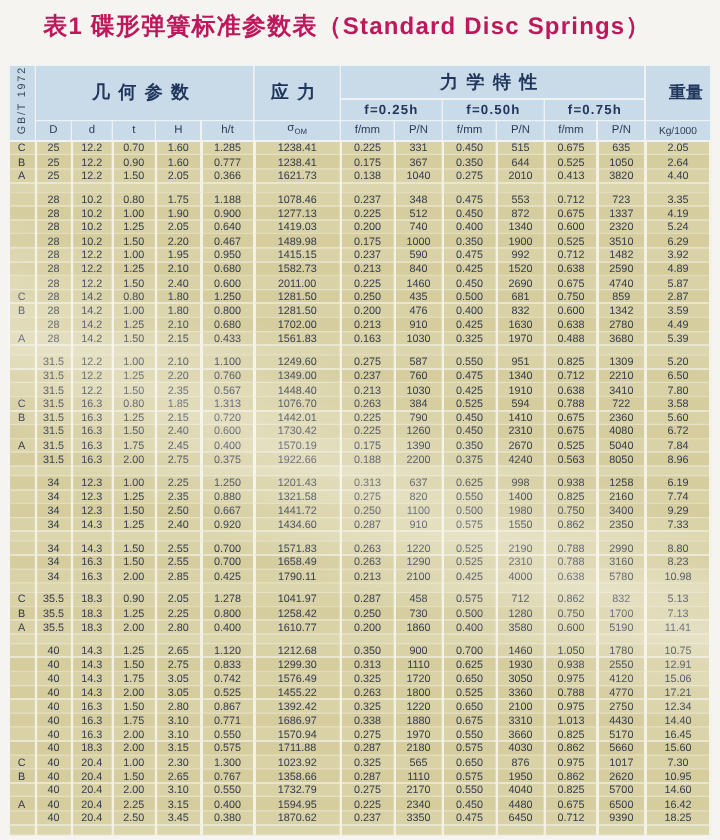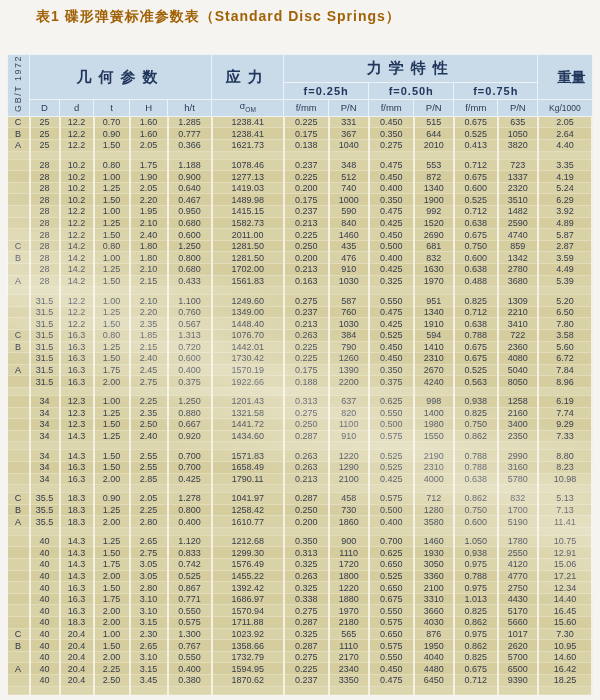--- a/index.html
+++ b/index.html
@@ -3,21 +3,21 @@
 <meta charset="utf-8">
 <style>
   html,body { margin:0; padding:0; background:#e8e7e3; }
   .page {
     position:relative; width:600px; height:700px; overflow:hidden;
     background:#f5f4f0;
     font-family:"Liberation Sans","DejaVu Sans",sans-serif;
   }
   .title {
     position:absolute; left:36px; top:8px; margin:0;
-    font-size:14px; font-weight:bold; color:#a16207; letter-spacing:1px;
+    font-size:20px; font-weight:bold; color:#be185d; letter-spacing:1px;
     white-space:nowrap;
   }
   .tablewrap { position:absolute; left:7px; top:54px; width:586px; }
   
   .tablewrap::after {
     content:""; position:absolute; inset:0; pointer-events:none;
     background:linear-gradient(24deg, rgba(255,255,255,0) 36%, rgba(255,255,255,0.30) 47%, rgba(255,255,255,0) 58%);
   }
   table { border-collapse:collapse; table-layout:fixed; width:586px; }
   th, td { padding:0; text-align:center; overflow:hidden; white-space:nowrap; }

